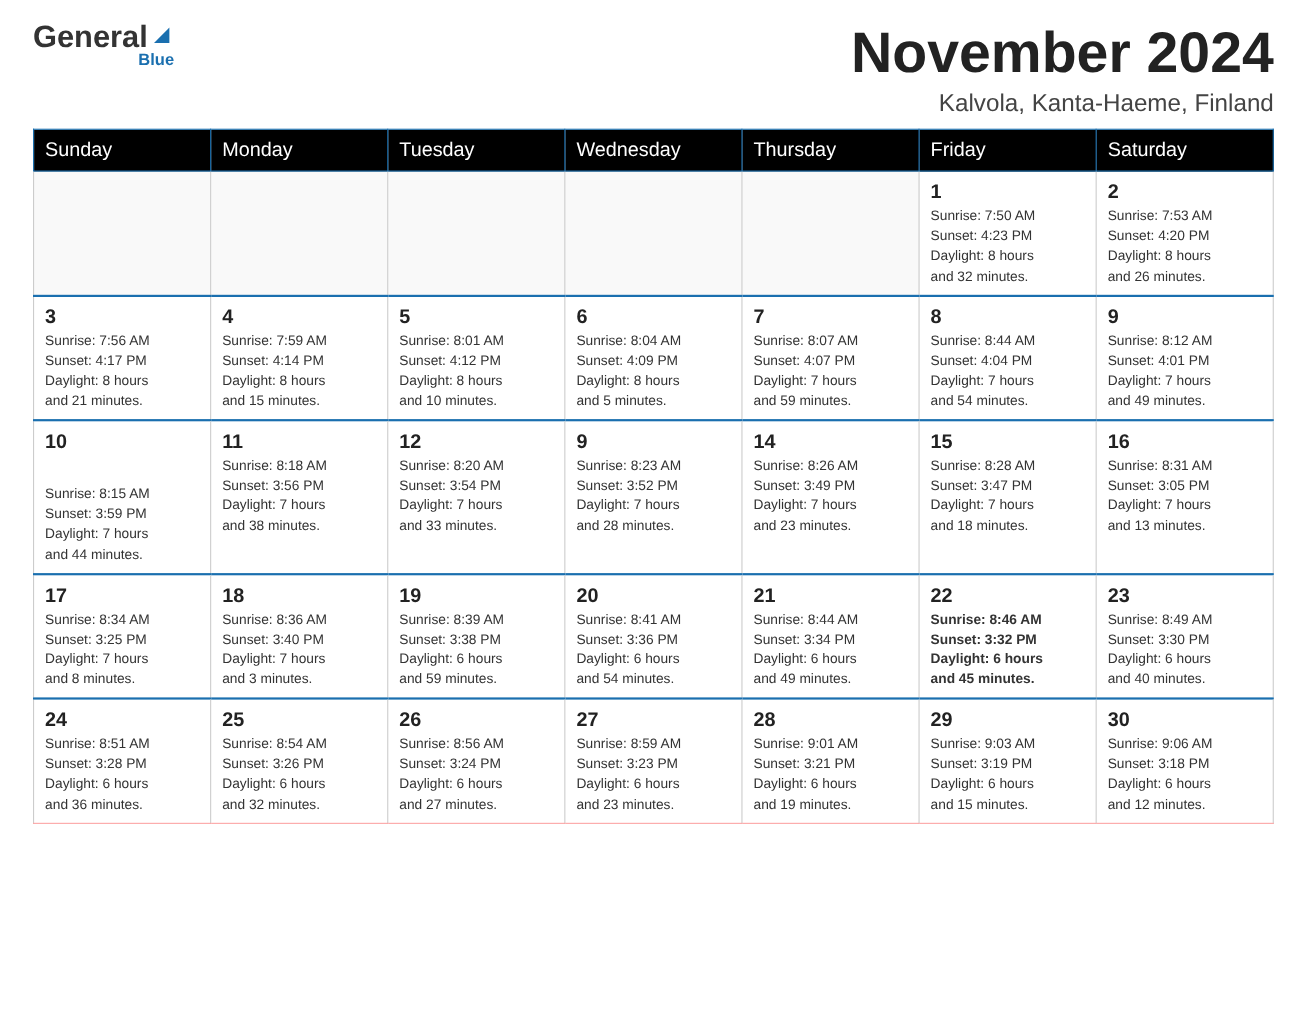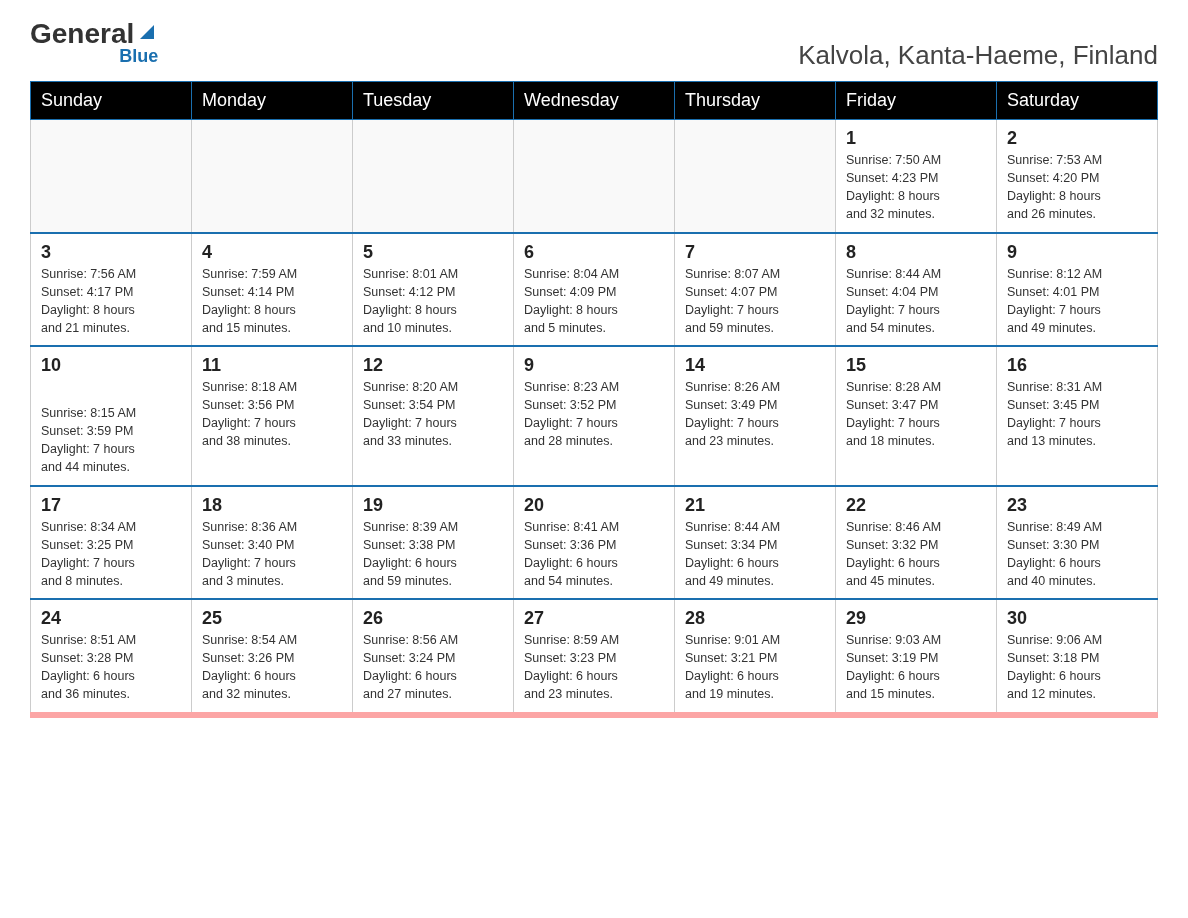--- a/index.html
+++ b/index.html
@@ -22,38 +22,38 @@
       align-items: flex-end;
     }
     .logo-text {
       font-size: 28px;
       font-weight: bold;
       color: #333;
       line-height: 1;
     }
     .logo-blue-line {
       color: #1a6faf;
-      font-size: 18px;
+      font-size: 15px;
       font-weight: bold;
       margin-top: -2px;
       padding-left: 2px;
     }
     .title-area {
       text-align: right;
     }
     .calendar-title {
       font-size: 52px;
       font-weight: bold;
       color: #222;
       line-height: 1.1;
     }
     .calendar-subtitle {
-      font-size: 26px;
+      font-size: 22px;
       color: #444;
-      margin-top: 20px;
+      margin-top: 4px;
     }
     table {
       width: 100%;
       border-collapse: collapse;
       margin-top: 10px;
     }
     thead tr th {
       background-color: #000000;
       color: #fff;
       font-size: 18px;
@@ -88,40 +88,41 @@
       background: #f9f9f9;
     }
     tbody tr:not(:last-child) td {
       border-bottom: 2px solid #1a6faf;
     }
     tbody tr td:not(:last-child) {
       border-right: 1px solid #ccc;
     }
     
     tbody tr td {
-      border-bottom: 6px solid #fca5a5;
+      border-bottom: 1px solid #fca5a5;
     }
     .row-separator td {
       border-top: 2px solid #1a6faf !important;
     }
   </style>
 </head>
 <body>
 
 <div class="header">
   <div class="logo">
     <div style="display:flex;align-items:center;">
       <span class="logo-text">General</span>
       <svg width="22" height="22" viewBox="0 0 22 22" style="margin-left:2px;margin-top:-4px;">
         <polygon points="4,18 18,18 18,4" fill="#1a6faf"></polygon>
       </svg>
     </div>
     <div class="logo-blue-line">Blue</div>
   </div>
   <div class="title-area">
+    <div class="calendar-title">November 2024</div>
     <div class="calendar-subtitle">Kalvola, Kanta-Haeme, Finland</div>
   </div>
 </div>
 
 <table>
   <thead>
     <tr>
     <th>Sunday</th>
         <th>Monday</th>
         <th>Tuesday</th>
@@ -243,21 +244,21 @@
         <td>
           <span class="day-num">15</span>
           <div class="day-info" style="white-space: pre-line;">Sunrise: 8:28 AM
 Sunset: 3:47 PM
 Daylight: 7 hours
 and 18 minutes.</div>
         </td>
         <td>
           <span class="day-num">16</span>
           <div class="day-info" style="white-space: pre-line;">Sunrise: 8:31 AM
-Sunset: 3:45 PM
+Sunset: 3:05 PM
 Daylight: 7 hours
 and 13 minutes.</div>
         </td>
       </tr>
       <tr class="row-separator">
         <td>
           <span class="day-num">17</span>
           <div class="day-info" style="white-space: pre-line;">Sunrise: 8:34 AM
 Sunset: 3:25 PM
 Daylight: 7 hours
@@ -286,21 +287,21 @@
         </td>
         <td>
           <span class="day-num">21</span>
           <div class="day-info" style="white-space: pre-line;">Sunrise: 8:44 AM
 Sunset: 3:34 PM
 Daylight: 6 hours
 and 49 minutes.</div>
         </td>
         <td>
           <span class="day-num">22</span>
-          <div class="day-info" style="white-space: pre-line;">Sunrise: 8:46 AM
+          <div class="day-info" style="white-space: pre-line; font-weight: bold;">Sunrise: 8:46 AM
 Sunset: 3:32 PM
 Daylight: 6 hours
 and 45 minutes.</div>
         </td>
         <td>
           <span class="day-num">23</span>
           <div class="day-info" style="white-space: pre-line;">Sunrise: 8:49 AM
 Sunset: 3:30 PM
 Daylight: 6 hours
 and 40 minutes.</div>

